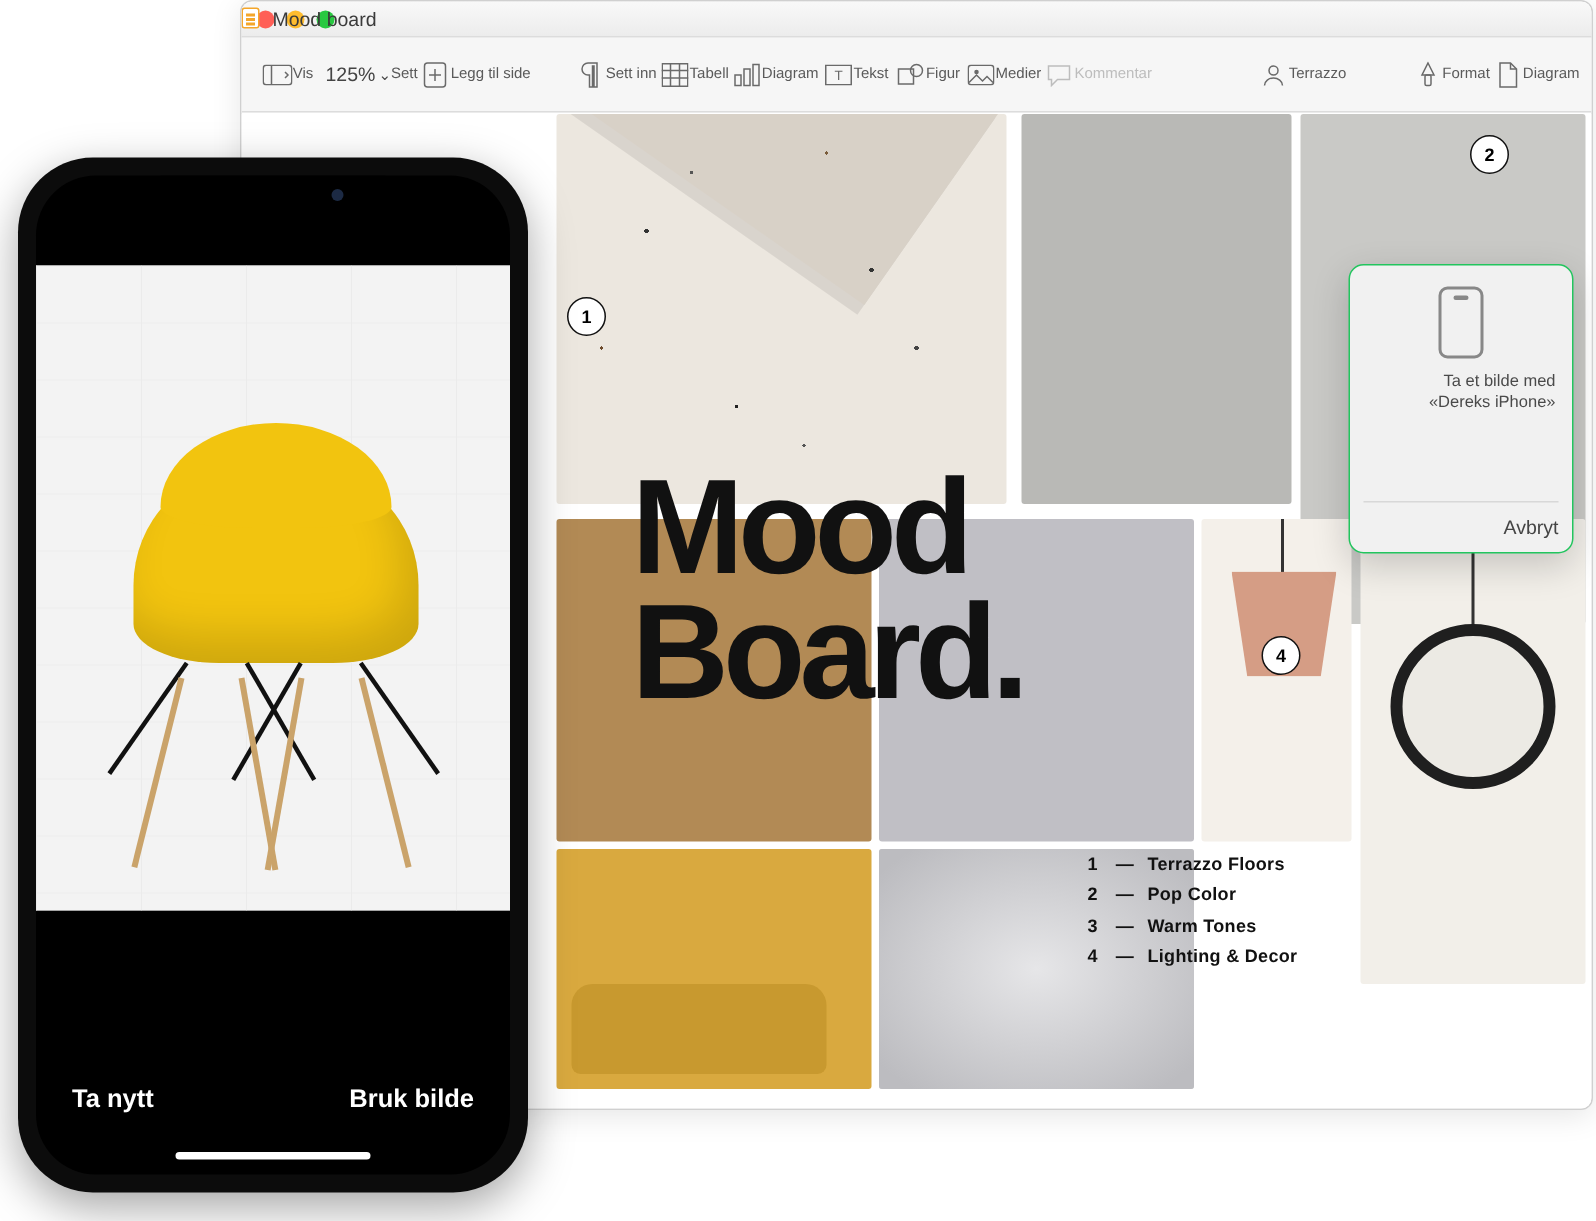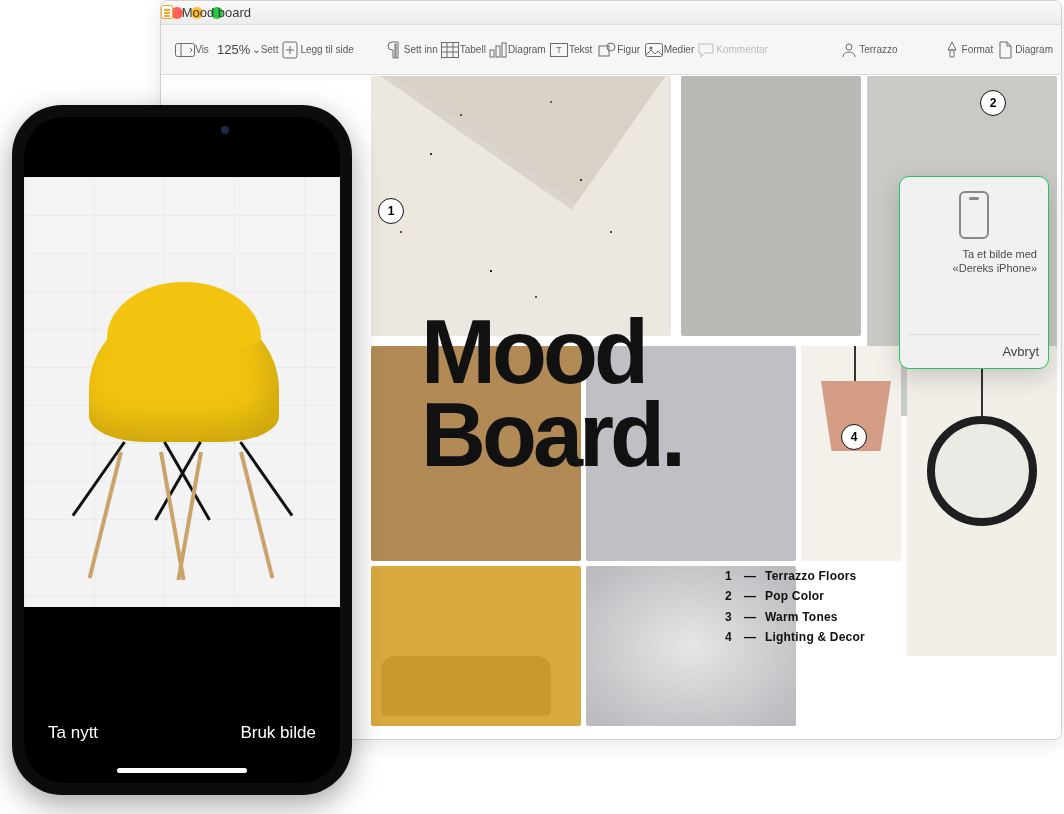--- a/index.html
+++ b/index.html
@@ -250,21 +250,21 @@
   .leg.l4{ left:140px; transform:rotate(-14deg);}
   .wire{ position:absolute; width:3px; background:#111; transform-origin:top center; }
   .w1{ left:24px; top:0; height:90px; transform:rotate(35deg);}
   .w2{ left:64px; top:0; height:90px; transform:rotate(-30deg);}
   .w3{ left:100px; top:0; height:90px; transform:rotate(30deg);}
   .w4{ left:140px; top:0; height:90px; transform:rotate(-35deg);}
 
   .cam-actions{
     position:absolute; left:0; right:0; bottom:40px;
     display:flex; justify-content:space-between; padding:0 24px;
-    color:#fff; font-size:17px;
+    color:#fff; font-size:17px;font-weight:bold;
   }
   .home-ind{
     position:absolute; left:50%; bottom:10px; transform:translateX(-50%);
     width:130px; height:5px; background:#fff; border-radius:3px;
   }
 
   
   svg{ display:block; }
 </style>
 </head>

